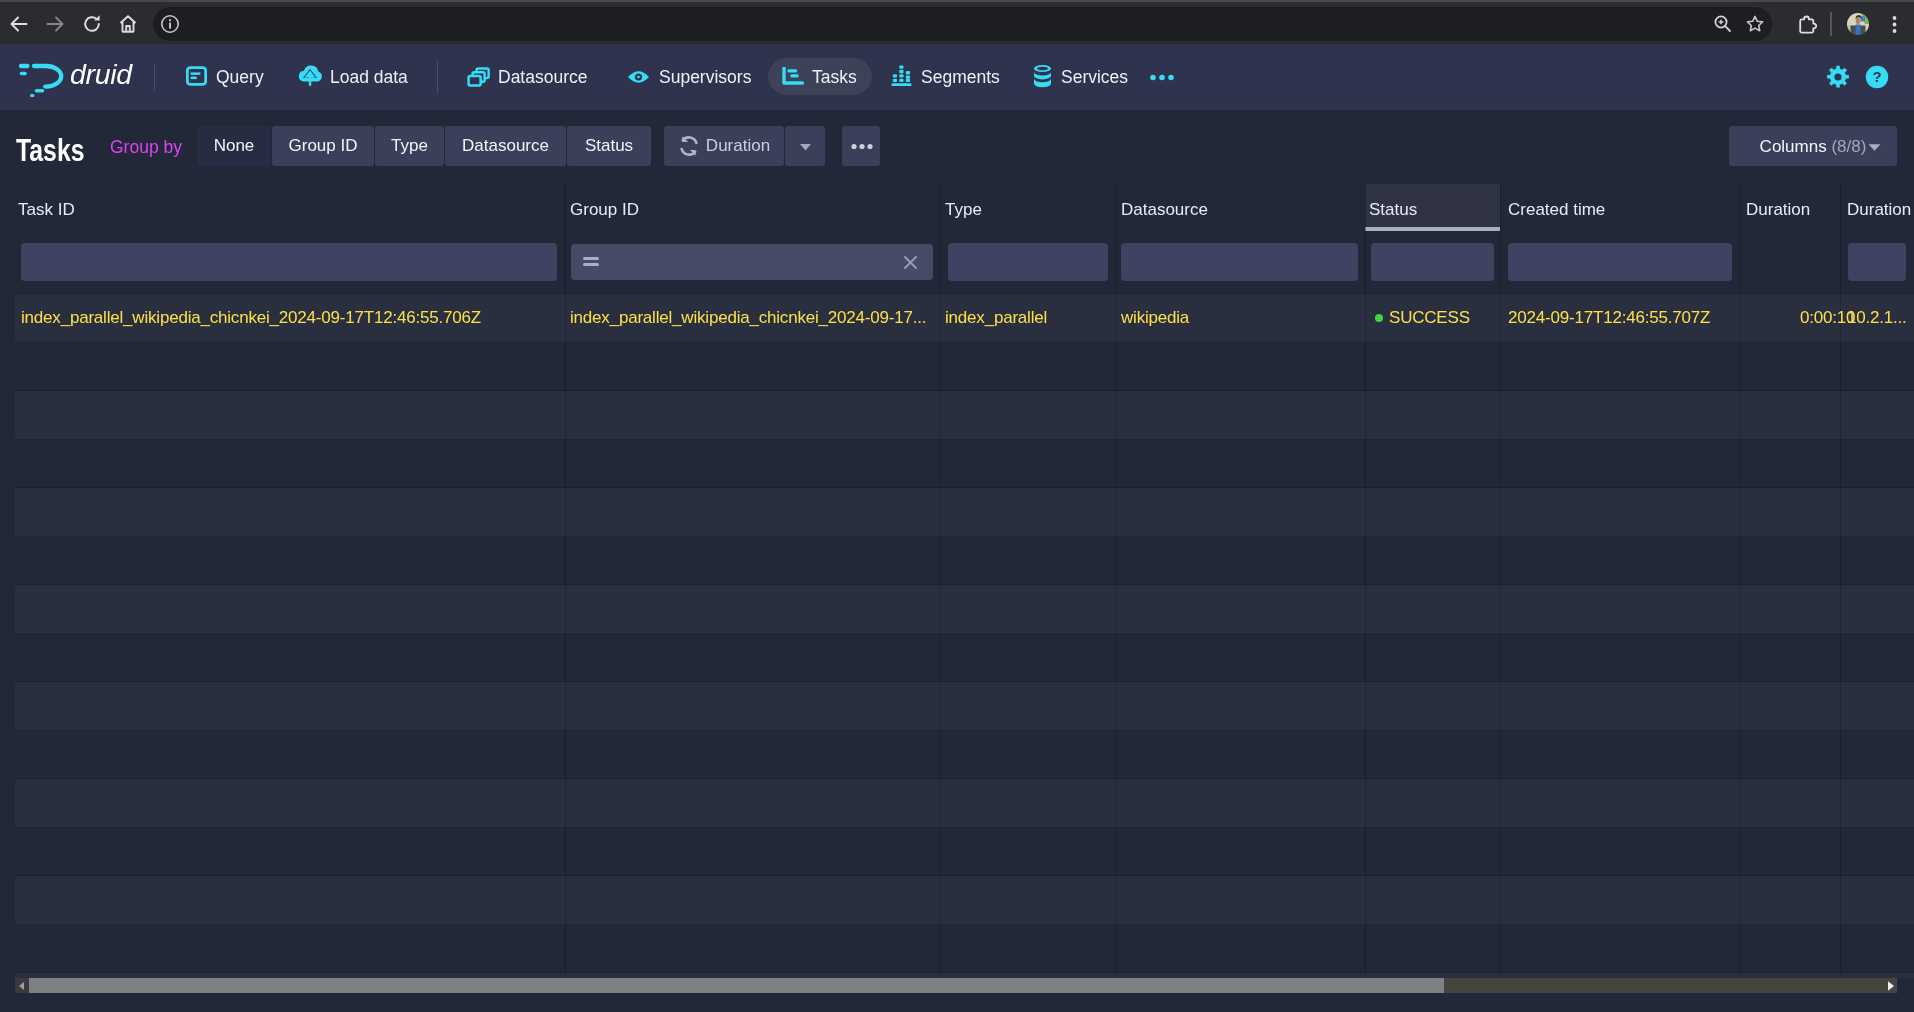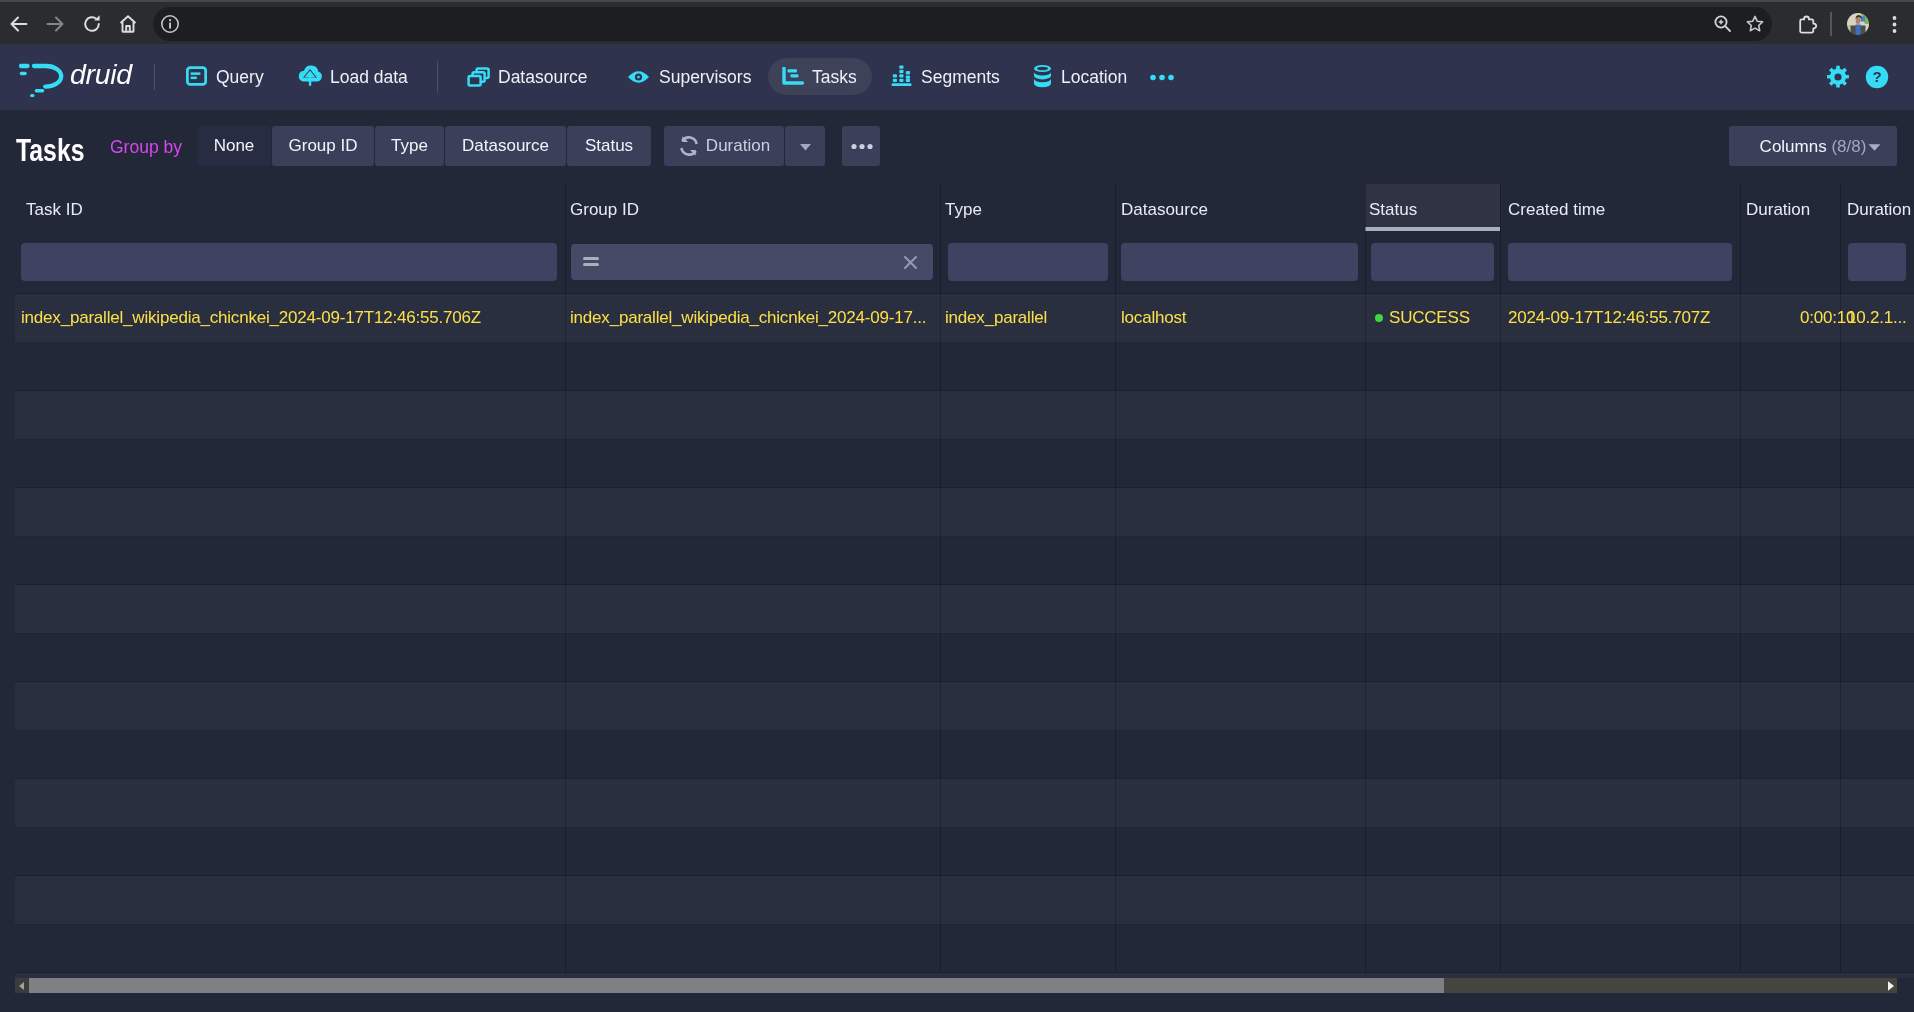--- a/index.html
+++ b/index.html
@@ -164,21 +164,21 @@
 
   <svg class="abs" style="left:1032px;top:20px" width="21" height="25" viewBox="0 0 21 25">
     <g fill="#35dcf5">
       <path d="M2 4.5 a8.5 3.6 0 0 1 17 0 a8.5 3.6 0 0 1 -17 0"></path>
       <path d="M2 8 a8.5 3.6 0 0 0 17 0 v3.8 a8.5 3.6 0 0 1 -17 0 z"></path>
       <path d="M2 14.6 a8.5 3.6 0 0 0 17 0 v5 a8.5 3.6 0 0 1 -17 0 z"></path>
     </g>
     <path d="M2 4.5 a8.5 3.6 0 0 1 17 0 a8.5 3.6 0 0 1 -17 0" fill="none" stroke="#2f334d" stroke-width="0"></path>
     <ellipse cx="10.5" cy="4.5" rx="5.6" ry="1.7" fill="#2f334d"></ellipse>
   </svg>
-  <div class="navitem" style="left:1061px">Location</div>
+  <div class="navitem" style="left:1061px">Services</div>
 
   <svg class="abs" style="left:1148px;top:28px" width="28" height="11" viewBox="0 0 28 11">
     <circle cx="5" cy="5.5" r="2.8" fill="#35dcf5"></circle>
     <circle cx="14" cy="5.5" r="2.8" fill="#35dcf5"></circle>
     <circle cx="23" cy="5.5" r="2.8" fill="#35dcf5"></circle>
   </svg>
 
   <svg class="abs" style="left:1826px;top:21px" width="24" height="24" viewBox="0 0 24 24">
     <path fill="#35dcf5" d="M10.2 0.8 h3.6 v3 a8.4 8.4 0 0 1 2.5 1.05 l2.15-2.15 2.55 2.55 -2.15 2.15 a8.4 8.4 0 0 1 1.05 2.5 h3 v3.6 h-3 a8.4 8.4 0 0 1 -1.05 2.5 l2.15 2.15 -2.55 2.55 -2.15-2.15 a8.4 8.4 0 0 1 -2.5 1.05 v3 h-3.6 v-3 a8.4 8.4 0 0 1 -2.5 -1.05 l-2.15 2.15 -2.55-2.55 2.15-2.15 a8.4 8.4 0 0 1 -1.05 -2.5 h-3 v-3.6 h3 a8.4 8.4 0 0 1 1.05 -2.5 L3 5.25 5.55 2.7 7.7 4.85 a8.4 8.4 0 0 1 2.5 -1.05 z"></path>
     <circle cx="12" cy="12" r="3.6" fill="#2f334d"></circle>
@@ -224,21 +224,21 @@
   </div>
   <div class="btn" style="left:1729px;width:168px;line-height:41px">Columns <span style="color:#a2a9bc">(8/8)</span>
     <svg class="abs" style="left:138px;top:17px" width="15" height="9" viewBox="0 0 15 9">
         <path d="M1.5 1.2 L7.5 7.8 L13.5 1.2 Z" fill="#a9aec0"></path>
       </svg>
   </div>
 
   <div class="abs" style="left:1365px;top:184px;width:135px;height:43px;background:rgba(255,255,255,0.055)"></div>
   <div class="abs" style="left:1365px;top:227px;width:135px;height:4px;background:#a9aec2"></div>
 
-  <div class="hdr" style="left:26px">Task ID</div>
+  <div class="hdr" style="left:18px">Task ID</div>
   <div class="hdr" style="left:570px">Group ID</div>
   <div class="hdr" style="left:945px">Type</div>
   <div class="hdr" style="left:1121px">Datasource</div>
   <div class="hdr" style="left:1369px">Status</div>
   <div class="hdr" style="left:1508px">Created time</div>
   <div class="hdr" style="left:1746px">Duration</div>
   <div class="hdr" style="left:1847px">Duration</div>
 
   <div class="vsep" style="left:565px"></div>
   <div class="vsep" style="left:940px"></div>
@@ -285,21 +285,21 @@
   <div class="rline" style="top:730px"></div>
   <div class="rline" style="top:778px"></div>
   <div class="rline" style="top:827px"></div>
   <div class="rline" style="top:875px"></div>
   <div class="rline" style="top:924px"></div>
   <div class="rline" style="top:972px"></div>
 
   <div class="cell" style="left:21px">index_parallel_wikipedia_chicnkei_2024-09-17T12:46:55.706Z</div>
   <div class="cell" style="left:570px">index_parallel_wikipedia_chicnkei_2024-09-17...</div>
   <div class="cell" style="left:945px">index_parallel</div>
-  <div class="cell" style="left:1121px">localhost</div>
+  <div class="cell" style="left:1121px">wikipedia</div>
   <div class="cell" style="left:1375px"><span style="display:inline-block;width:8px;height:8px;border-radius:50%;background:#3fd53f;vertical-align:1px"></span><span style="margin-left:6px">SUCCESS</span></div>
   <div class="cell" style="left:1508px">2024-09-17T12:46:55.707Z</div>
   <div class="cell" style="left:1800px">0:00:10</div>
   <div class="cell" style="left:1847px;width:67px;overflow:hidden">10.2.1...</div>
 
   <div class="abs" style="left:15px;top:978px;width:1882px;height:15px;background:#45453f"></div>
   <div class="abs" style="left:15px;top:978px;width:16px;height:15px;background:#3b3b3d"></div>
   <div class="abs" style="left:29px;top:978px;width:1415px;height:15px;background:#7f8084"></div>
   <svg class="abs" style="left:17px;top:981px" width="10" height="10" viewBox="0 0 10 10">
       <path d="M7 1 L2 5 L7 9 Z" fill="#9fa0a3"></path>

